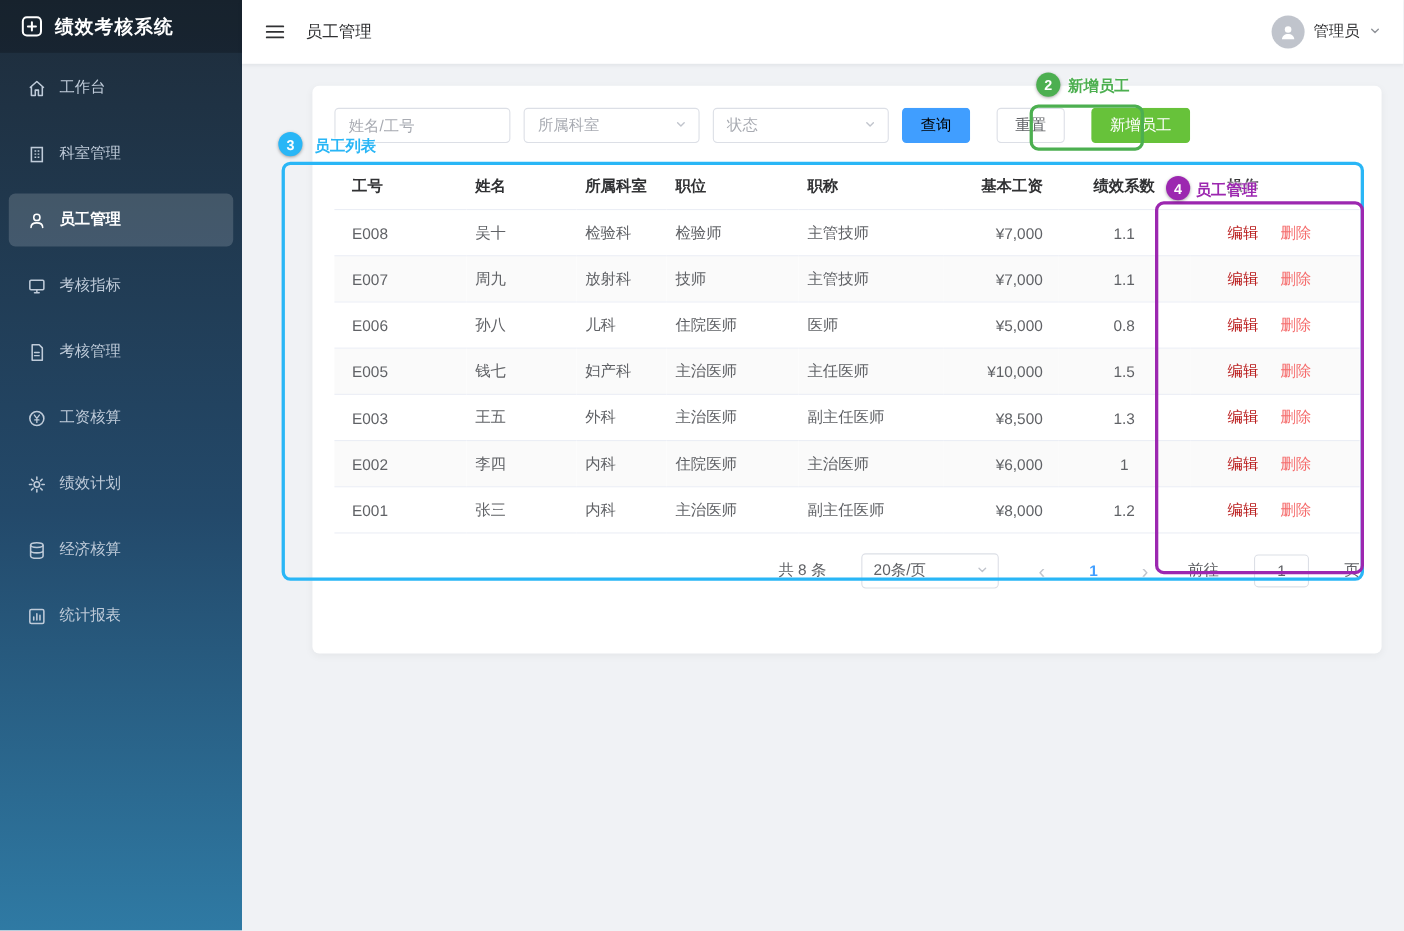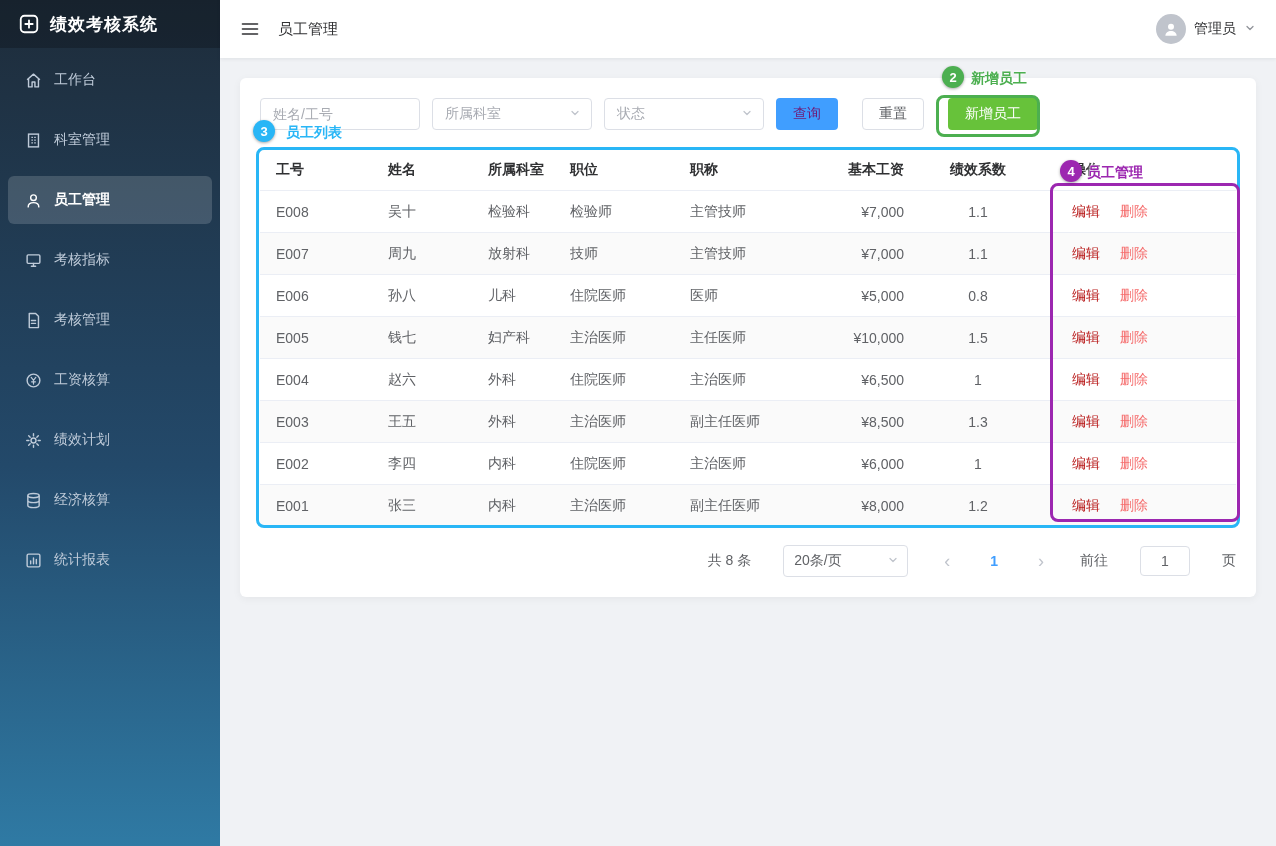--- a/index.html
+++ b/index.html
@@ -39,21 +39,21 @@
   }
   .hamburger { cursor:pointer; display:flex; align-items:center; }
   .breadcrumb { margin-left:18px; font-size:15px; color:#303133; }
   .user-area { margin-left:auto; display:flex; align-items:center; gap:8px; cursor:pointer; }
   .avatar {
     width:30px; height:30px; border-radius:50%; background:#c0c4cc;
     display:flex; align-items:center; justify-content:center;
   }
   .user-name { font-size:14px; color:#303133; }
 
-  .content { flex:1; padding:20px; }
+  .content { flex:1; padding:20px;margin-left:44px; }
   .card {
     background:#fff; border-radius:6px; box-shadow:0 2px 8px rgba(0,0,0,0.05);
     padding:20px; min-height:516px;
   }
 
   
   .filter-row { display:flex; align-items:center; gap:12px; margin-bottom:20px; }
   .el-input {
     width:160px; height:32px; border:1px solid #dcdfe6; border-radius:4px;
     padding:0 12px; font-size:14px; color:#606266; outline:none;
@@ -64,21 +64,21 @@
     width:160px; height:32px; border:1px solid #dcdfe6; border-radius:4px;
     display:flex; align-items:center; justify-content:space-between;
     padding:0 10px 0 12px; cursor:pointer; background:#fff;
   }
   .el-select .ph { color:#a8abb2; font-size:14px; }
   .btn {
     height:32px; border-radius:4px; border:1px solid transparent;
     padding:0 16px; font-size:14px; cursor:pointer;
     font-family:"Liberation Sans","DejaVu Sans",sans-serif;
   }
-  .btn-primary { background:#409eff; color:#701a75;text-align:center; }
+  .btn-primary { background:#409eff; color:#000000;text-align:center; }
   .btn-plain { background:#fff; border-color:#dcdfe6; color:#606266; margin-left:12px; }
   .btn-success { background:#67c23a; color:#fff; margin-left:12px; }
 
   
   table { width:100%; border-collapse:collapse; table-layout:fixed; }
   th, td {
     padding:11px 8px; text-align:left; font-size:14px;
     border-bottom:1px solid #ebeef5; overflow:hidden; white-space:nowrap;
   }
   th { color:#303133; font-weight:bold; height:40px; }
@@ -335,30 +335,20 @@
               <td>E005</td>
               <td>钱七</td>
               <td>妇产科</td>
               <td>主治医师</td>
               <td>主任医师</td>
               <td class="num">¥10,000</td>
               <td class="center">1.5</td>
               <td class="ops"><a class="link link-edit">编辑</a><a class="link link-delete">删除</a></td>
             </tr>
             <tr>
-              <td>E004</td>
-              <td>赵六</td>
-              <td>外科</td>
-              <td>住院医师</td>
-              <td>主治医师</td>
-              <td class="num">¥6,500</td>
-              <td class="center">1</td>
-              <td class="ops"><a class="link link-edit">编辑</a><a class="link link-delete">删除</a></td>
-            </tr>
-            <tr>
               <td>E003</td>
               <td>王五</td>
               <td>外科</td>
               <td>主治医师</td>
               <td>副主任医师</td>
               <td class="num">¥8,500</td>
               <td class="center">1.3</td>
               <td class="ops"><a class="link link-edit">编辑</a><a class="link link-delete">删除</a></td>
             </tr>
             <tr>

